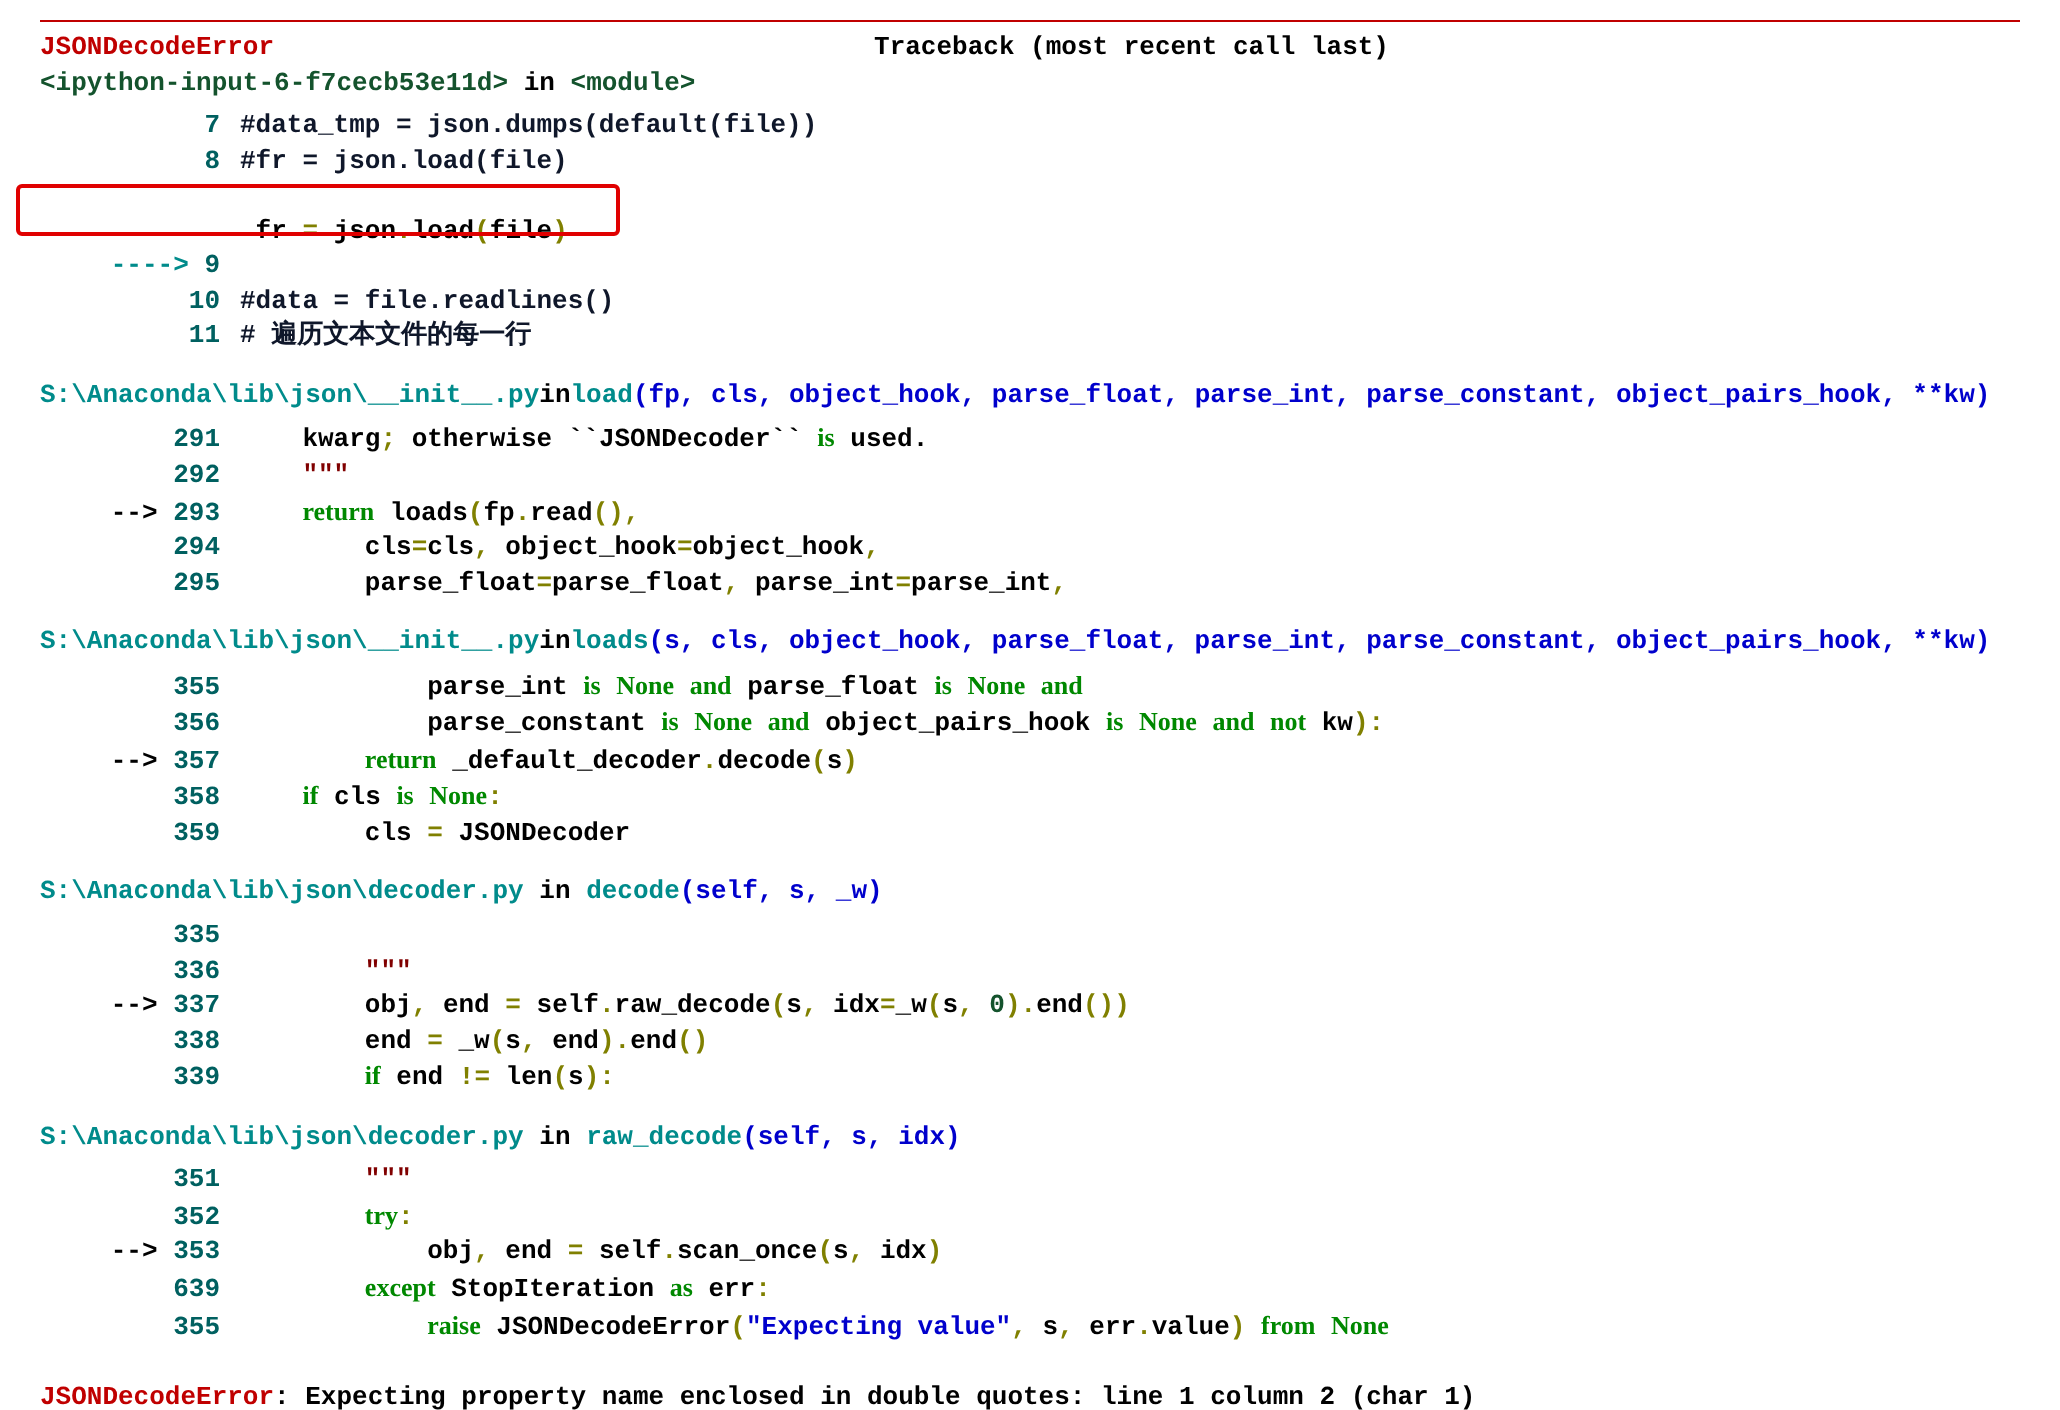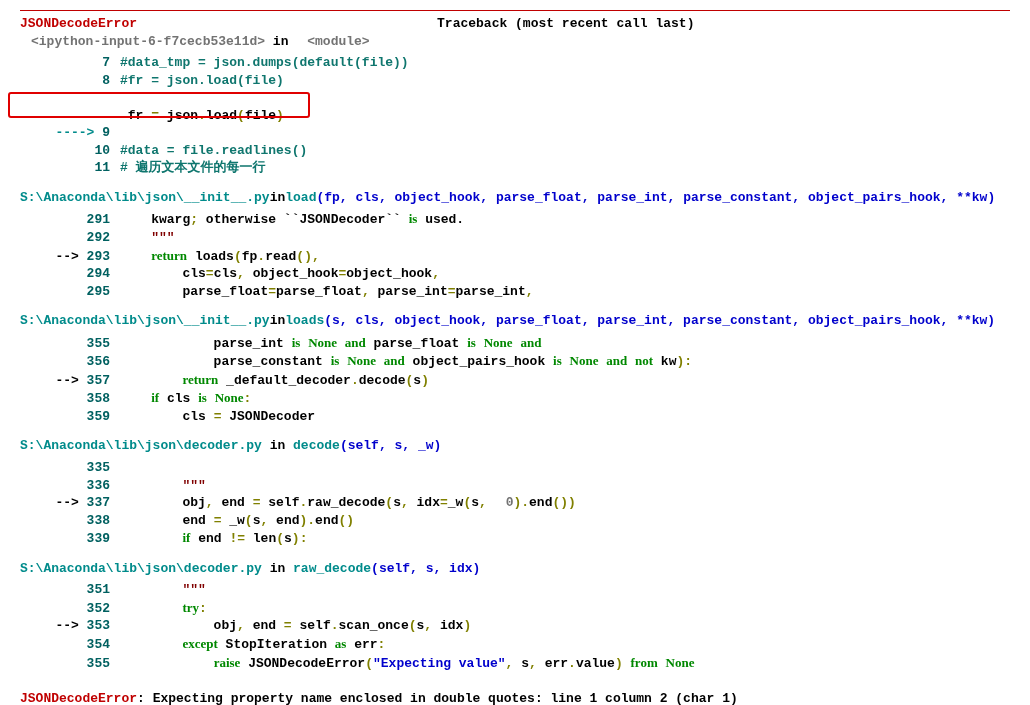--- a/index.html
+++ b/index.html
@@ -18,26 +18,26 @@
   .hr {
     border-top: 1px solid #c00000;
     margin-bottom: 4px;
   }
   .header {
     display: flex;
     flex-direction: row;
   }
   .err-name { color: #c00000; }
   .tb { margin-left: 300px; }
-  .cyan { color: #737373; margin-left: 11px; }
+  .cyan { color: #14532d; }
   .darkred { color: #800000; }
   .green { color: #008800; font-family: Liberation Serif, serif; }
   .olive { color: #808000; }
   .blue { color: #0000cc; }
-  .red { color: #0f766e; }
+  .red { color: #0f172a; }
   .normal { color: #000; }
   .rowset { margin-top: 4px; }
   .row {
     display: flex;
     flex-direction: row;
     white-space: pre;
     align-items: flex-end;
   }
   .gutter {
     width: 90px;
@@ -210,21 +210,21 @@
       </div>
       <div class="row">
         <span class="gutter"><span class="ln">352</span></span>
         <span class="code"><span>        </span><span class="green">try</span><span class="olive">:</span></span>
       </div>
       <div class="row arrow bold">
         <span class="gutter"><span class="arr2">--&gt; </span><span class="ln">353</span></span>
         <span class="code"><span>            obj</span><span class="olive">,</span><span> end </span><span class="olive">=</span><span> self</span><span class="olive">.</span><span>scan_once</span><span class="olive">(</span><span>s</span><span class="olive">,</span><span> idx</span><span class="olive">)</span></span>
       </div>
       <div class="row">
-        <span class="gutter"><span class="ln">354</span></span>
+        <span class="gutter"><span class="ln">639</span></span>
         <span class="code"><span>        </span><span class="green">except</span><span> StopIteration </span><span class="green">as</span><span> err</span><span class="olive">:</span></span>
       </div>
       <div class="row">
         <span class="gutter"><span class="ln">355</span></span>
         <span class="code"><span>            </span><span class="green">raise</span><span> JSONDecodeError</span><span class="olive">(</span><span class="blue">"Expecting value"</span><span class="olive">,</span><span> s</span><span class="olive">,</span><span> err</span><span class="olive">.</span><span>value</span><span class="olive">)</span><span> </span><span class="green">from</span><span> </span><span class="green">None</span></span>
       </div>
     </div>
 
     <div class="finalerr row">
       <span class="err-name">JSONDecodeError</span>

